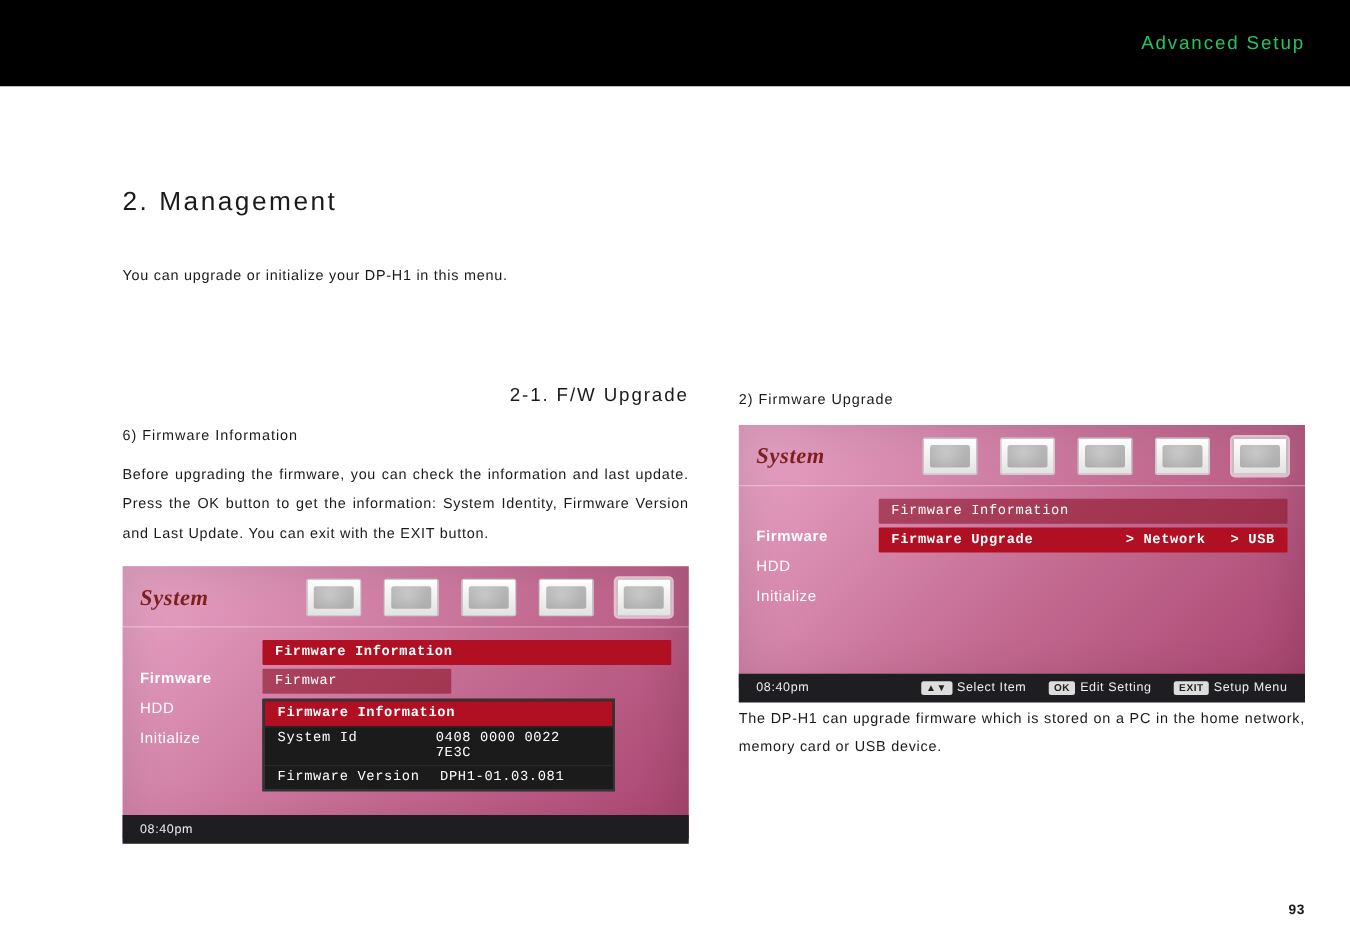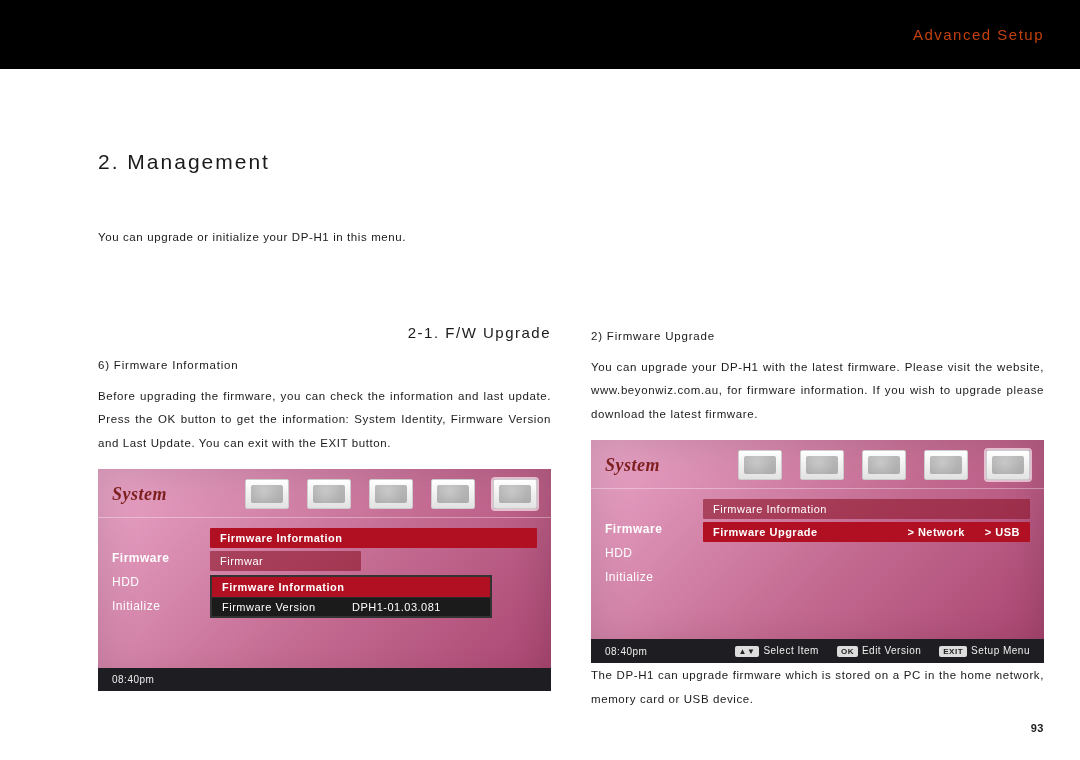--- a/index.html
+++ b/index.html
@@ -16,21 +16,21 @@
     position: relative;
     width: 1080px;
     height: 760px;
     background: #fff;
   }
   .header-bar {
     position: absolute;
     left: 0; right: 0; top: 0;
     height: 68px;
     background: #000;
-    color: #c2410c;
+    color: #22c55e;
     display: flex;
     align-items: center;
     justify-content: flex-end;
     padding-right: 36px;
     font-size: 15px;
     letter-spacing: 1.5px;
   }
   .rule {
     position: absolute;
     left: 0; right: 0;
@@ -40,21 +40,21 @@
   }
   .content {
     position: absolute;
     left: 98px;
     right: 36px;
     top: 150px;
   }
   .section-title {
     font-size: 21px;
     letter-spacing: 2px;
-    margin-bottom: 52px;
+    margin-bottom: 36px;
   }
   .intro {
     font-size: 11.5px;
     margin-bottom: 74px;
   }
   .cols {
     display: flex;
     gap: 40px;
   }
   .col {
@@ -140,20 +140,21 @@
   }
   .side-item {
     padding: 5px 14px;
     color: #fff;
     font-size: 12px;
   }
   .side-item.sel { color: #fff; font-weight: bold; margin-top: 18px; }
   .main {
     flex: 1;
     padding: 10px 14px 10px 6px;
+    font-family: Liberation Mono, monospace;
   }
   .row {
     background: #b10f22;
     color: #fff;
     padding: 4px 10px;
     margin-bottom: 3px;
     font-size: 11px;
     font-weight: bold;
     border-radius: 1px;
     display: flex;
@@ -239,35 +240,38 @@
               <div class="side-item sel">Firmware</div>
               <div class="side-item">HDD</div>
               <div class="side-item">Initialize</div>
             </div>
             <div class="main">
               <div class="row">Firmware Information</div>
               <div class="row dim" style="width:40%">Firmwar</div>
               <div class="popup">
                 <div class="popup-title">Firmware Information</div>
                 <div class="popup-row">
+                    <span>System Id</span>
+                    <span>0408 0000 0022 7E3C</span>
+                  </div>
+                <div class="popup-row">
                     <span>Firmware Version</span>
                     <span>DPH1-01.03.081</span>
                   </div>
               </div>
             </div>
           </div>
           <div class="shot-footer">
             <span class="time">08:40pm</span>
           </div>
         </div>
       </div>
 
       <div class="col col-right">
         <div class="item-title">2) Firmware Upgrade</div>
-        <div class="body-text">You can upgrade your DP-H1 with the latest firmware. Please visit the website, www.beyonwiz.com.au, for firmware information. If you wish to upgrade please download the latest firmware.</div>
 
         <div class="shot shot2">
           <div class="shot-icons">
             <span class="sys-label">System</span>
             <span class="ibox"></span>
             <span class="ibox"></span>
             <span class="ibox"></span>
             <span class="ibox"></span>
             <span class="ibox sel"></span>
           </div>
@@ -285,21 +289,21 @@
                 <span class="opts">
                   <span class="opt">Network</span>
                   <span class="opt">USB</span>
                 </span>
               </div>
             </div>
           </div>
           <div class="shot-footer">
             <span class="time">08:40pm</span>
             <span><span class="badge">▲▼</span><span>Select Item</span></span>
-            <span><span class="badge">OK</span><span>Edit Version</span></span>
+            <span><span class="badge">OK</span><span>Edit Setting</span></span>
             <span><span class="badge">EXIT</span><span>Setup Menu</span></span>
           </div>
         </div>
 
         <div class="body-text" style="margin-top:14px">The DP-H1 can upgrade firmware which is stored on a PC in the home network, memory card or USB device.</div>
       </div>
     </div>
   </div>
 
   <div class="page-num">93</div>

